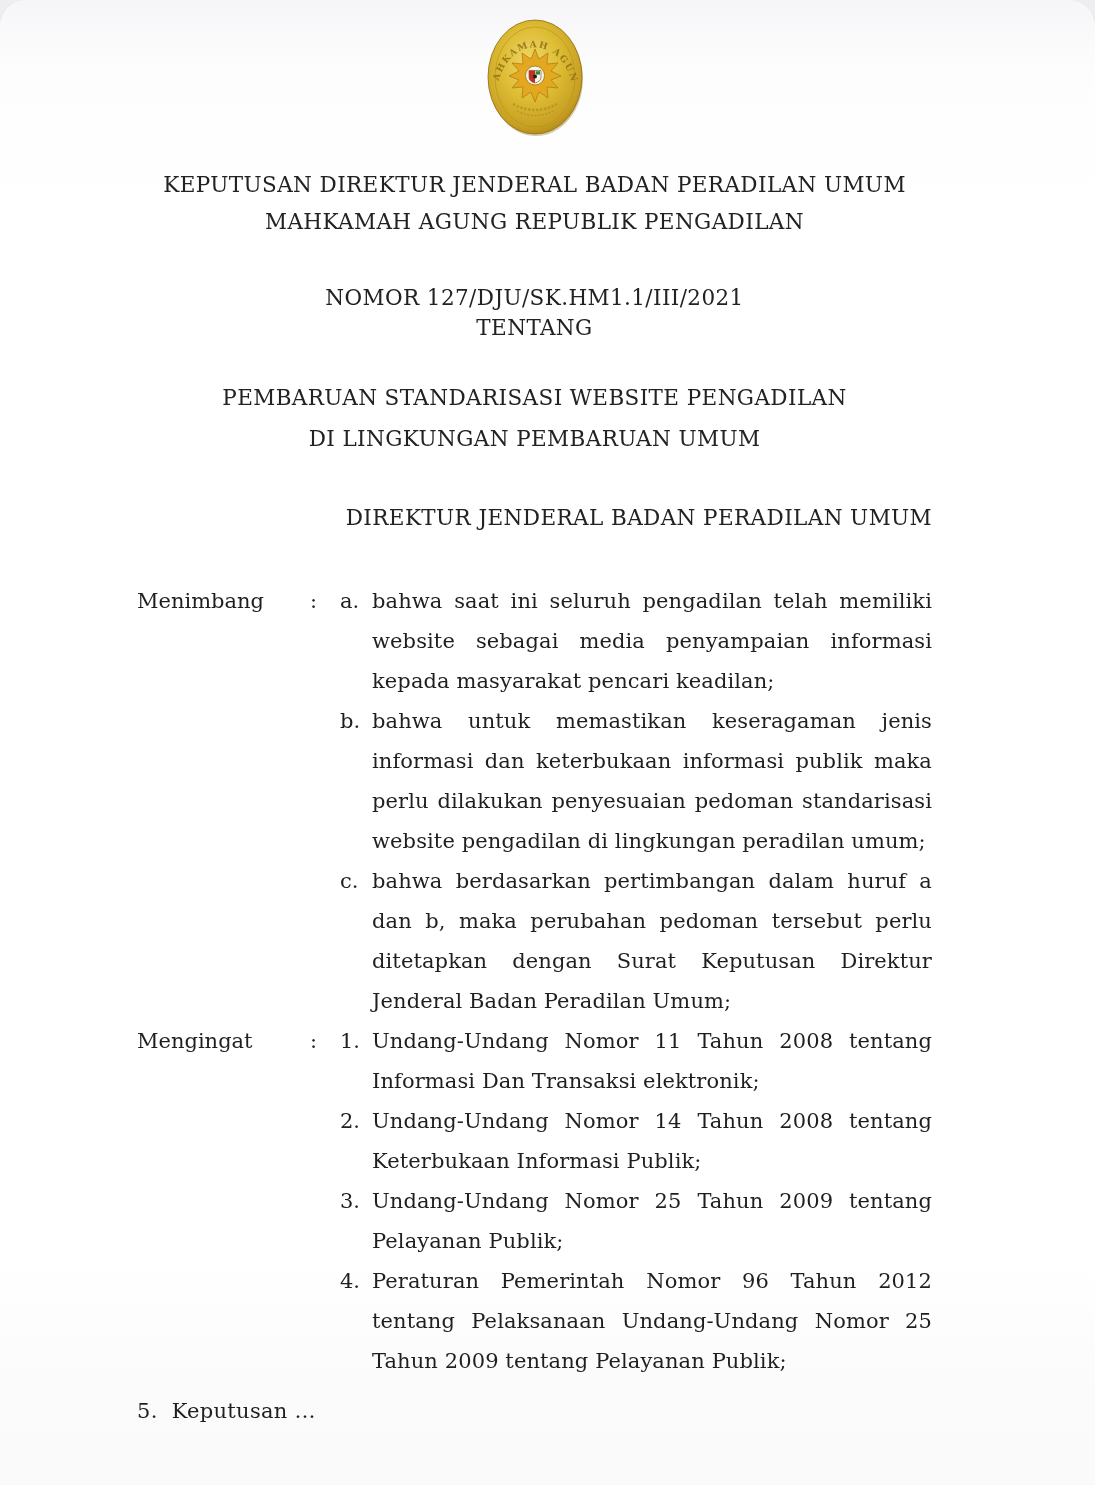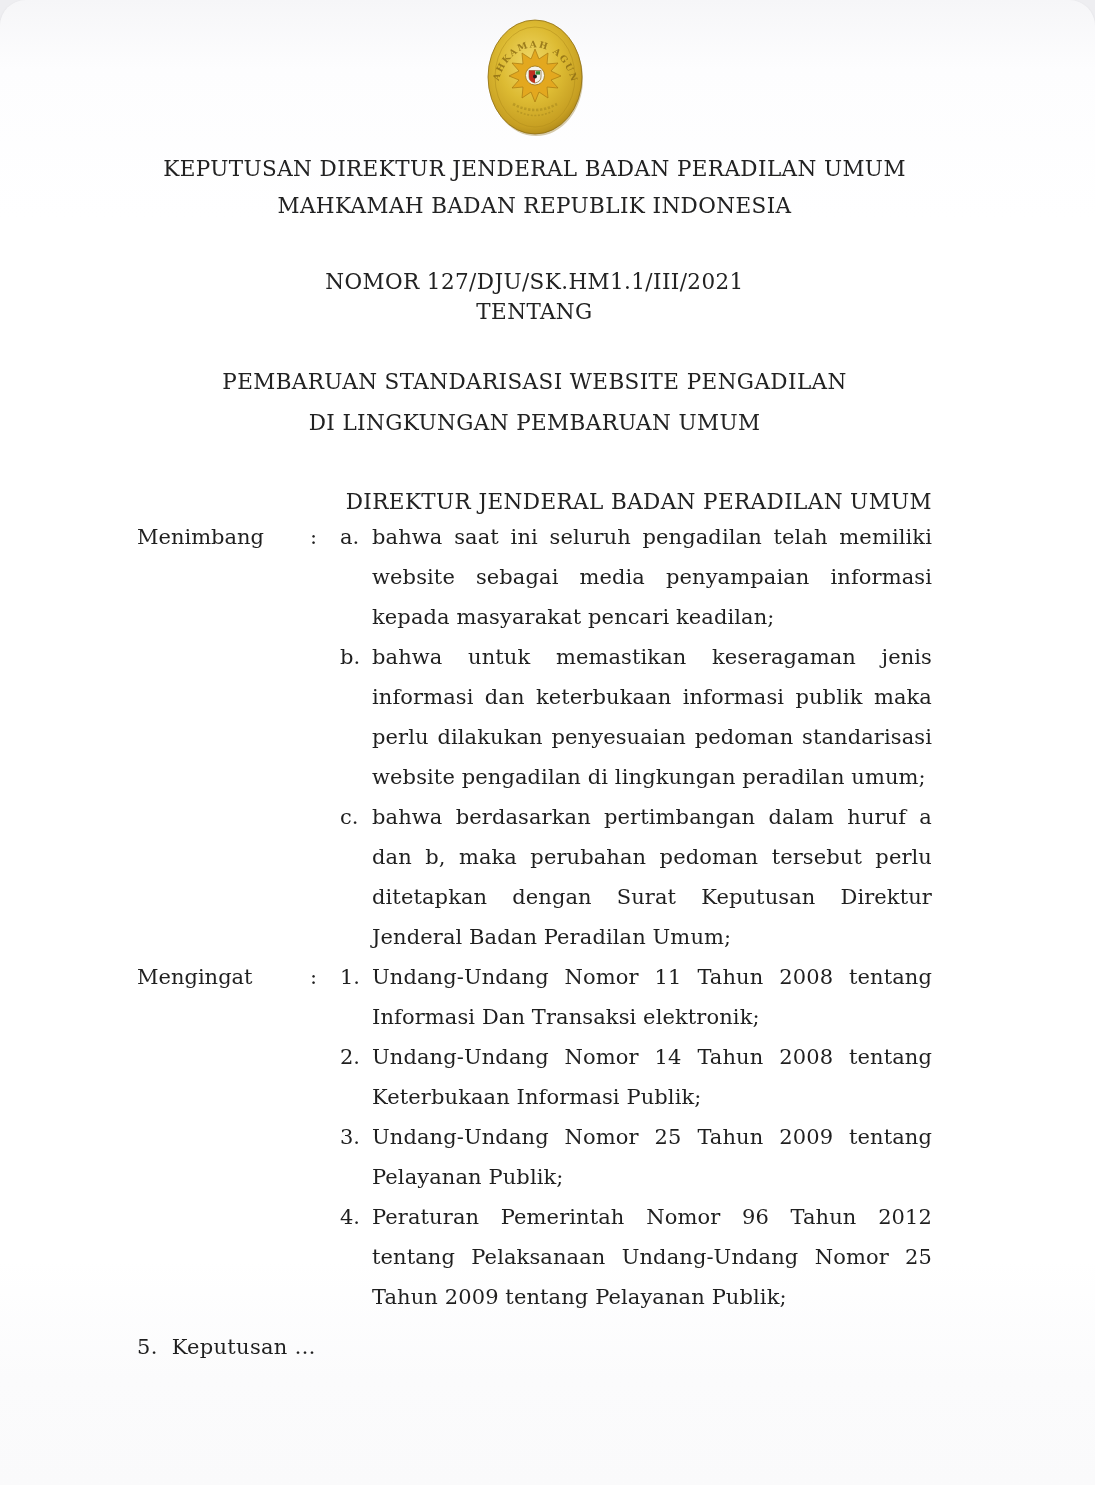--- a/index.html
+++ b/index.html
@@ -26,26 +26,26 @@
     display: flex;
     justify-content: center;
   }
   .seal-wrap svg { display: block; }
   .hdr {
     text-align: center;
     letter-spacing: 0.4px;
     font-size: 21.5px;
     color: #222;
   }
-  .hdr-title { margin-top: 12px; line-height: 37px; }
+  .hdr-title { margin-top: 28px; line-height: 37px; }
   .hdr-nomor { margin-top: 43px; line-height: 30px; }
   .hdr-tentang { line-height: 30px; }
   .hdr-subject { margin-top: 34px; line-height: 41px; }
   .hdr-issuer { margin-top: 44px; line-height: 30px; text-align: right; }
-  .clauses { font-size: 21px; }
+  .clauses { margin-top: 48px; font-size: 21px; }
   .clause { display: flex; align-items: flex-start; }
   .clause-label { width: 173px; line-height: 40px; }
   .clause-colon { width: 30px; line-height: 40px; }
   .clause-items { width: 592px; }
   .clause-item { display: flex; align-items: flex-start; }
   .item-marker { width: 32px; line-height: 40px; }
   .item-text {
     width: 560px;
     line-height: 40px;
     text-align: justify;
@@ -102,21 +102,21 @@
       </g>
       <g opacity="0.7">
         <path d="M28,88 Q50,100 72,88" fill="none" stroke="#b09020" stroke-width="2.6" stroke-dasharray="2.4,1.6"></path>
         <path d="M32,95 Q50,104 68,95" fill="none" stroke="#b09020" stroke-width="1.6" stroke-dasharray="2,1.6"></path>
       </g>
     </svg>
   </div>
 
   <div class="hdr hdr-title">
     <div>KEPUTUSAN DIREKTUR JENDERAL BADAN PERADILAN UMUM</div>
-    <div>MAHKAMAH BADAN REPUBLIK INDONESIA</div>
+    <div>MAHKAMAH AGUNG REPUBLIK PENGADILAN</div>
   </div>
 
   <div class="hdr hdr-nomor">NOMOR 127/DJU/SK.HM1.1/III/2021</div>
 
   <div class="hdr hdr-tentang">TENTANG</div>
 
   <div class="hdr hdr-subject">
     <div>PEMBARUAN STANDARISASI WEBSITE PENGADILAN</div>
     <div>DI LINGKUNGAN PEMBARUAN UMUM</div>
   </div>

